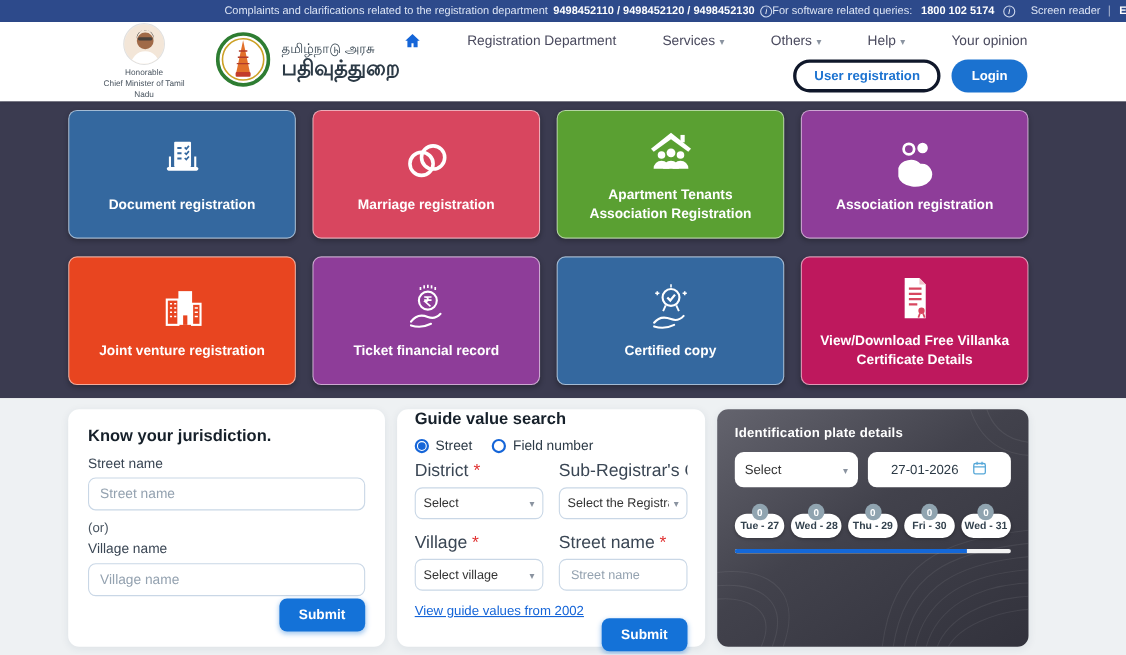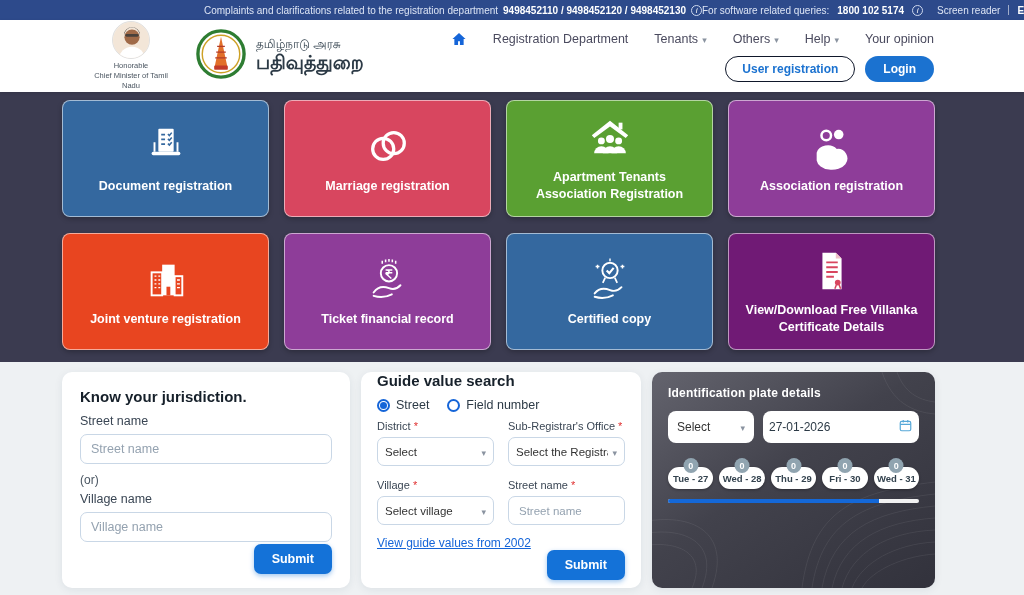--- a/index.html
+++ b/index.html
@@ -24,25 +24,25 @@
     padding-left:88px; box-shadow:0 1px 3px rgba(0,0,0,.12); position:relative; z-index:2; }
   .cm-block { display:flex; flex-direction:column; align-items:center; width:86px; }
   .cm-photo { width:38px; height:38px; border-radius:50%; overflow:hidden;
     border:1px solid #e0e0e0; background:#f6ede2; }
   .cm-caption { font-size:7.5px; color:#4a5560; text-align:center; line-height:1.3; margin-top:2px; }
   .logo { margin-left:22px; }
   .dept-text { margin-left:10px; line-height:1.15; }
   .dept-text .t1 { font-size:12px; color:#33424e; }
   .dept-text .t2 { font-size:19px; font-weight:bold; color:#2c3a46; }
   .nav-block { margin-left:auto; padding-right:90px; display:flex; flex-direction:column; }
-  .nav-row { display:flex; align-items:center; gap:26px; font-size:12.5px; color:#4a4a5e; }
+  .nav-row { display:flex; align-items:center; gap:42px; font-size:12.5px; color:#4a4a5e; }
   .nav-item { display:flex; align-items:center; gap:4px; cursor:pointer; }
   .caret::after { content:"▾"; font-size:9px; color:#8a93a0; }
   .btn-row { display:flex; justify-content:flex-end; gap:10px; margin-top:9px; }
-  .btn-outline { border:1px solid #0f172a; color:#1b72d0; background:#fff; border-radius:15px;
+  .btn-outline { border:3px solid #0f172a; color:#1b72d0; background:#fff; border-radius:15px;
     padding:5px 16px; font-size:12px; font-weight:bold; cursor:pointer; }
   .btn-fill { border:none; background:#1b72d0; color:#fff; border-radius:15px;
     padding:5px 18px; font-size:12px; font-weight:bold; cursor:pointer; }
 
   
   .tiles-section { height:270px; background:#3b3b50; padding-top:8px; }
   .container { width:873px; margin-left:62px; }
   .tiles-grid { display:grid; grid-template-columns:repeat(4,1fr); gap:16px 15px; }
   .tile { height:117px; border-radius:8px; border:1px solid rgba(255,255,255,.55);
     display:flex; flex-direction:column; align-items:center; justify-content:center;
@@ -71,37 +71,37 @@
   .submit-btn { margin-left:auto; margin-top:auto; background:#1472d8; color:#fff;
     border:none; border-radius:7px; padding:8px 18px; font-size:12.5px; font-weight:bold;
     cursor:pointer; box-shadow:0 2px 5px rgba(20,114,216,.4); }
 
   .radio-row { display:flex; align-items:center; gap:18px; margin-top:9px; }
   .radio-opt { display:flex; align-items:center; gap:6px; font-size:12.5px; color:#2c3a46; cursor:pointer; }
   .radio { width:13px; height:13px; border:2px solid #1565d8; border-radius:50%;
     display:inline-flex; align-items:center; justify-content:center; }
   .radio.checked::after { content:""; width:7px; height:7px; background:#1565d8; border-radius:50%; }
   .gv-grid { display:grid; grid-template-columns:1fr 1fr; column-gap:14px; }
-  .gv-label { font-size:11px; color:#3a4654; margin:8px 0 5px; white-space:nowrap;
+  .gv-label { font-size:16px; color:#3a4654; margin:8px 0 5px; white-space:nowrap;
     overflow:hidden; }
   .req { color:#e03030; }
   .selectbox { height:29px; border:1px solid #c9d7e6; border-radius:7px; background:#fff;
     display:flex; align-items:center; justify-content:space-between; padding:0 7px;
     font-size:11.5px; color:#333; cursor:pointer; }
   .selectbox .val { white-space:nowrap; overflow:hidden; max-width:92px; }
   .gv-link { font-size:12px; color:#1565d8; text-decoration:underline; margin-top:11px;
     cursor:pointer; align-self:flex-start; }
 
   .p3-title { font-size:12px; font-weight:bold; color:#ffffff; letter-spacing:.2px; }
   .p3-row { display:flex; gap:9px; margin-top:11px; position:relative; z-index:2; }
   .p3-select { flex:1; height:32px; background:#fff; border-radius:8px; display:flex;
     align-items:center; justify-content:space-between; padding:0 9px; font-size:12px;
     color:#333; cursor:pointer; }
-  .p3-date { width:156px; height:32px; background:#fff; border-radius:8px; display:flex;
-    align-items:center; justify-content:space-between; padding:0 6px; font-size:12px;
+  .p3-date { width:130px; height:32px; background:#fff; border-radius:8px; display:flex;
+    align-items:center; justify-content:space-between; padding:0 21px; font-size:12px;
     color:#2c3a46; cursor:pointer; }
   .pill-row { display:flex; gap:6px; margin-top:24px; position:relative; z-index:2; }
   .day-pill { position:relative; flex:1; background:#ffffff; border-radius:13px;
     padding:6px 2px 5px; font-size:9.5px; font-weight:bold; color:#33424e;
     text-align:center; cursor:pointer; box-shadow:0 1px 3px rgba(0,0,0,.3); }
   .day-badge { position:absolute; top:-9px; left:50%; transform:translateX(-50%);
     width:15px; height:15px; border-radius:50%; background:#90a4b0; color:#fff;
     font-size:9px; display:flex; align-items:center; justify-content:center; }
   .progress-track { margin-top:10px; height:4px; background:#f2f2f2; border-radius:2px;
     position:relative; z-index:2; overflow:hidden; }
@@ -164,21 +164,21 @@
     <div class="nav-row">
       <span class="nav-item">
         <svg viewBox="0 0 20 20" width="16" height="16">
             <path d="M10 2.5 L1.8 10 h2.4 v7.5 h4.6 v-4.6 h2.4 v4.6 h4.6 V10 h2.4 z" fill="#1565d8"></path>
           </svg>
       </span>
       <span class="nav-item">
         <span>Registration Department</span>
       </span>
       <span class="nav-item">
-        <span>Tenants</span>
+        <span>Services</span>
         <span class="caret"></span>
       </span>
       <span class="nav-item">
         <span>Others</span>
         <span class="caret"></span>
       </span>
       <span class="nav-item">
         <span>Help</span>
         <span class="caret"></span>
       </span>
@@ -281,21 +281,21 @@
             <path d="M20.5 14 l2.8 2.8 4.5 -5.5" stroke-width="2.2"></path>
             <path d="M19 21.5 l-2.5 5.5 M29 21.5 l2.5 5.5" stroke-width="1.8"></path>
             <path d="M9 10 h4 M11 8 v4 M35 10 h4 M37 8 v4 M24 1.5 v3" stroke-width="1.5"></path>
             <path d="M8 38 c5 -6.5 11 -5.5 16 -3.5 c4.5 1.8 8.5 0.8 12 -3" stroke-linecap="round"></path>
             <path d="M8 41.5 c6.5 2 13 1.5 19 -1.5" stroke-linecap="round"></path>
           </svg>
         </span>
         <span class="tile-label">Certified copy</span>
       </div>
 
-      <div class="tile" style="background-color: #701a75;">
+      <div class="tile" style="background-color: #be185d;">
         <span class="tile-icon">
           <svg viewBox="0 0 48 48" width="46" height="46">
             <path d="M14 5 h14 l6 6 v32 h-20 z" fill="#fff"></path>
             <path d="M28 5 l6 6 h-6 z" fill="#f0c0c8"></path>
             <path d="M18 15 h12 M18 20 h12 M18 25 h12 M18 30 h8" stroke="#d8465f" stroke-width="2"></path>
             <circle cx="30" cy="36" r="3" fill="#d8465f"></circle>
             <path d="M28.5 38.5 l-1.5 4 M31.5 38.5 l1.5 4" stroke="#d8465f" stroke-width="1.6"></path>
           </svg>
         </span>
         <span class="tile-label">View/Download Free Villanka Certificate Details</span>

